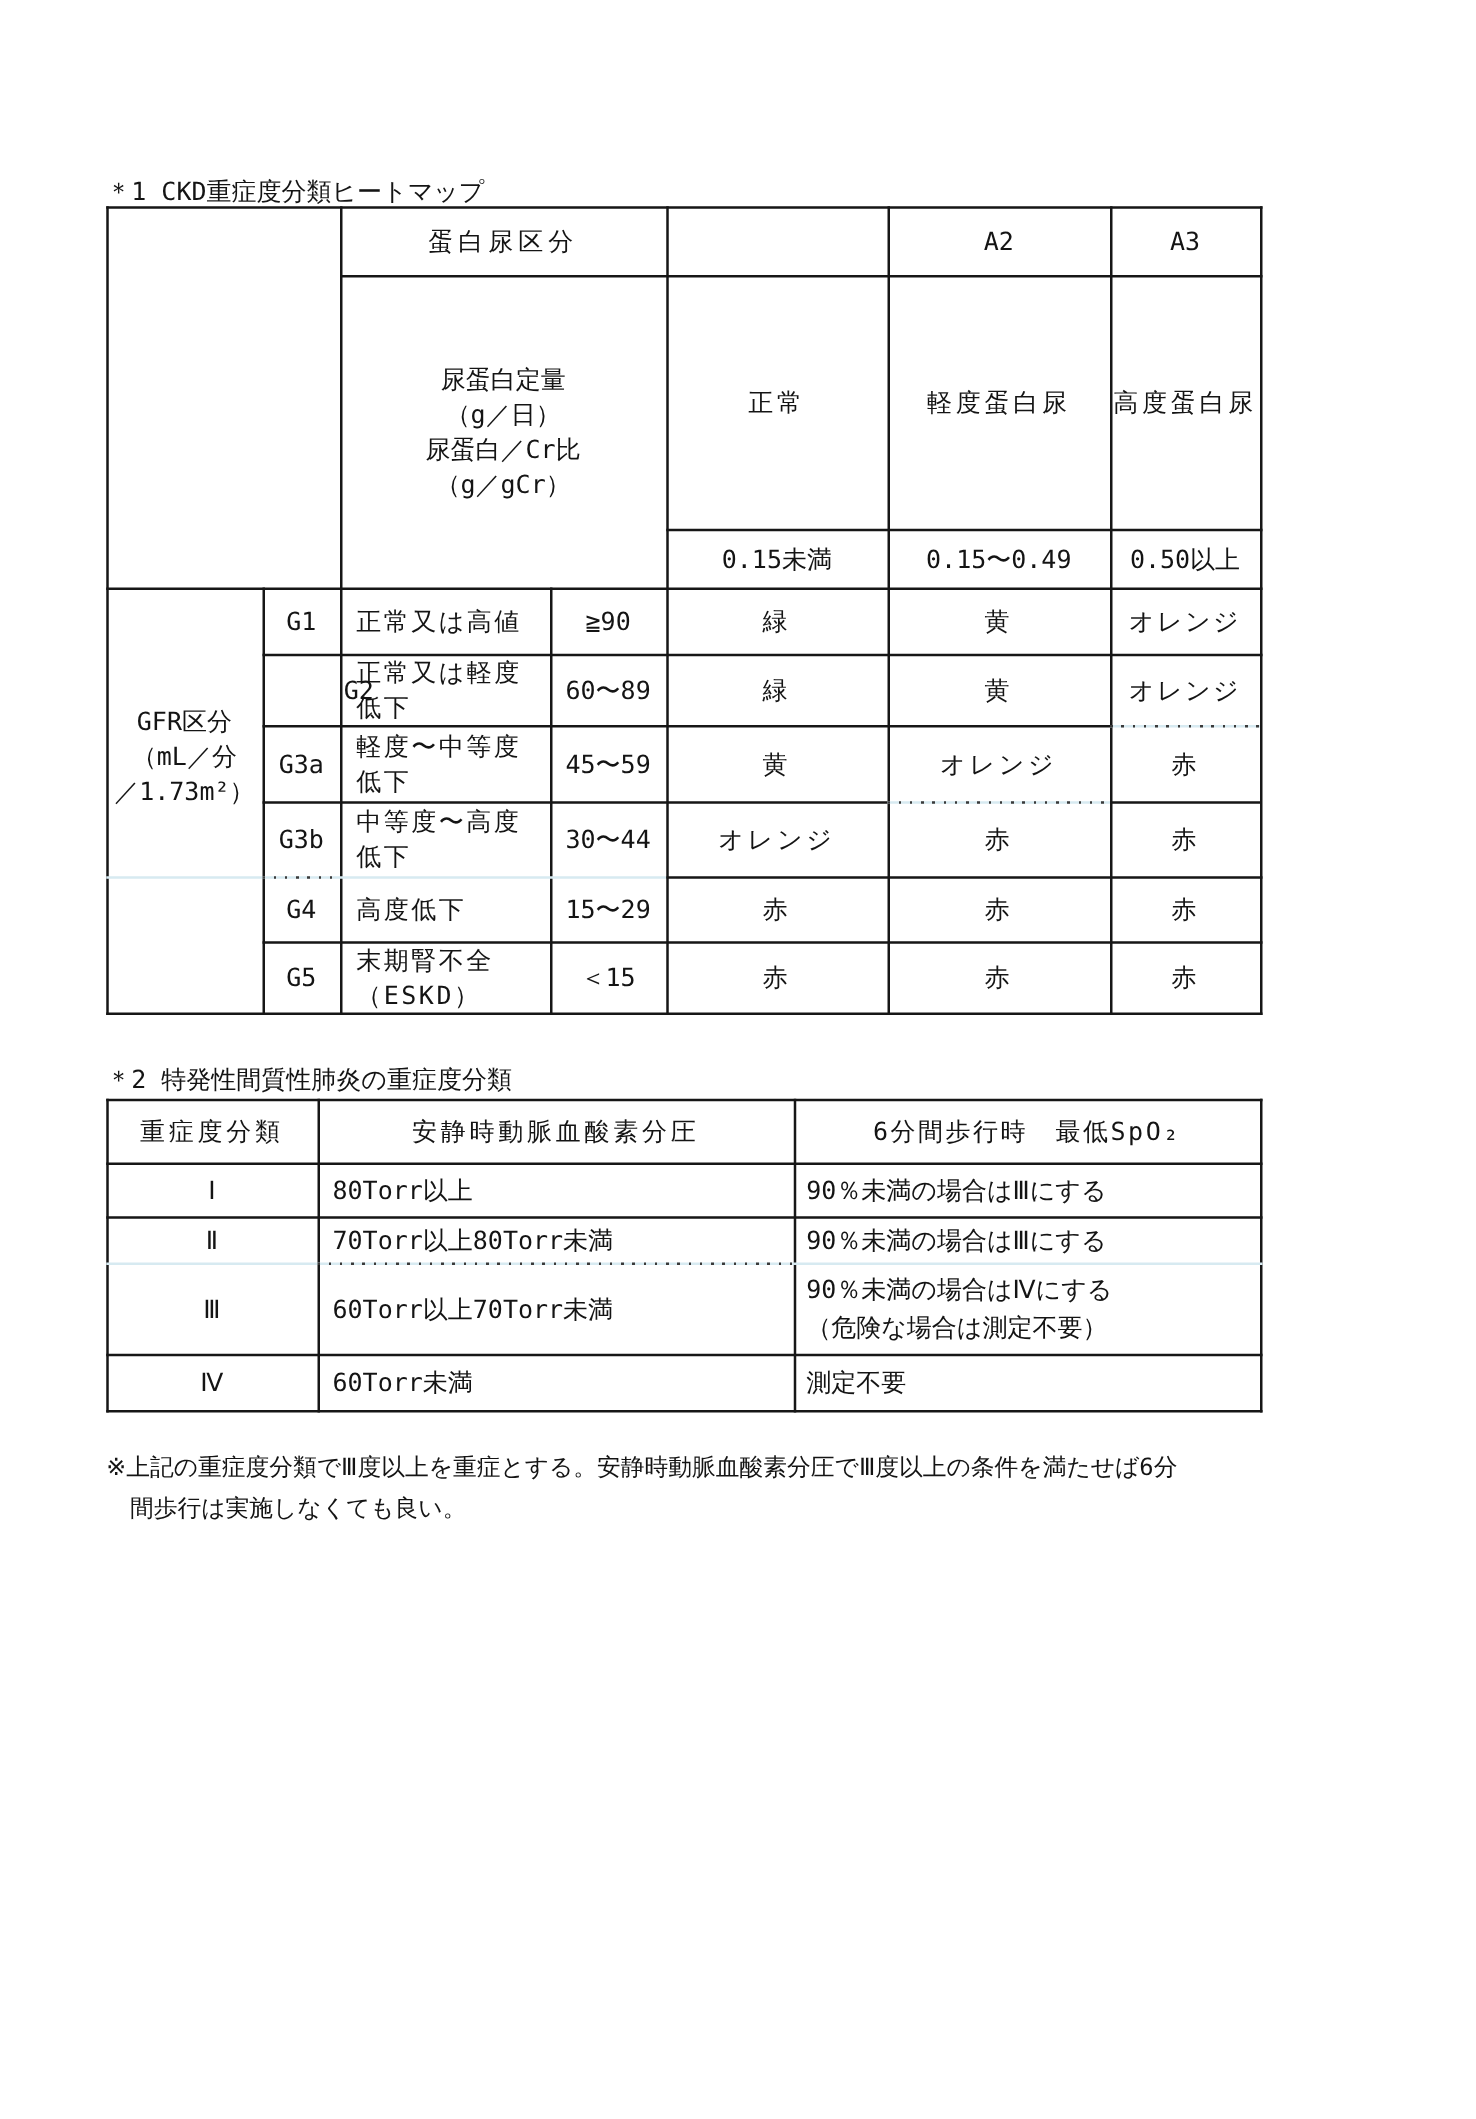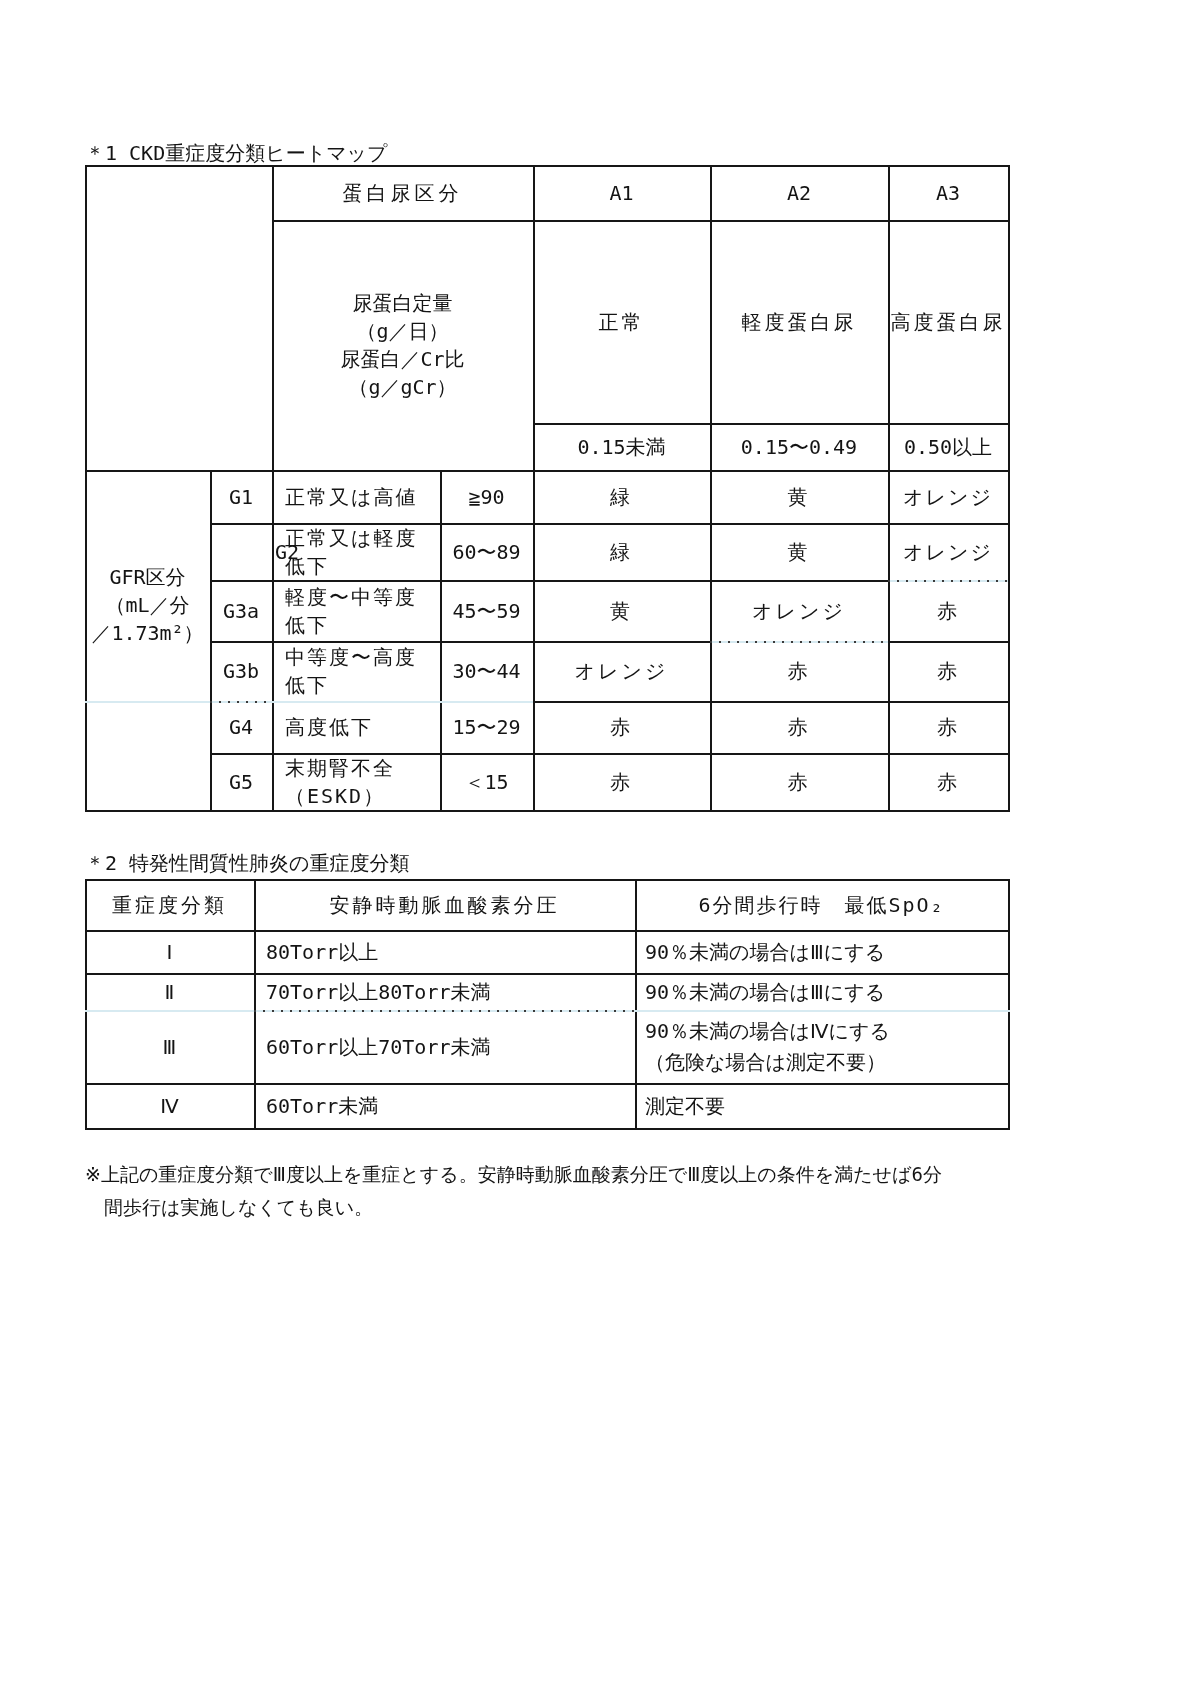--- a/index.html
+++ b/index.html
@@ -62,21 +62,20 @@
   <div class="dotline" style="left:710px;top:641px;width:178px;"></div>
   <div class="hline" style="left:888px;top:641px;width:120px;"></div>
 
   <div class="faintline" style="left:85px;top:701px;width:448px;"></div>
   <div class="dotline" style="left:210px;top:701px;width:62px;"></div>
   <div class="hline" style="left:533px;top:701px;width:477px;"></div>
   <div class="hline" style="left:210px;top:753px;width:800px;"></div>
   <div class="hline" style="left:85px;top:810px;width:925px;"></div>
 
   <div class="t ls4" style="left:272px;top:165px;width:261px;height:55px;">蛋白尿区分</div>
-  <div class="t" style="left:533px;top:165px;width:177px;height:55px;">A1</div>
   <div class="t" style="left:710px;top:165px;width:178px;height:55px;">A2</div>
   <div class="t" style="left:888px;top:165px;width:120px;height:55px;">A3</div>
 
   <div class="t" style="left:272px;top:220px;width:261px;height:250px;">尿蛋白定量
 （g／日）
 尿蛋白／Cr比
 （g／gCr）</div>
   <div class="t ls3" style="left:533px;top:220px;width:177px;height:203px;">正常</div>
   <div class="t ls3" style="left:710px;top:220px;width:178px;height:203px;">軽度蛋白尿</div>
   <div class="t ls3" style="left:888px;top:220px;width:120px;height:203px;">高度蛋白尿</div>

